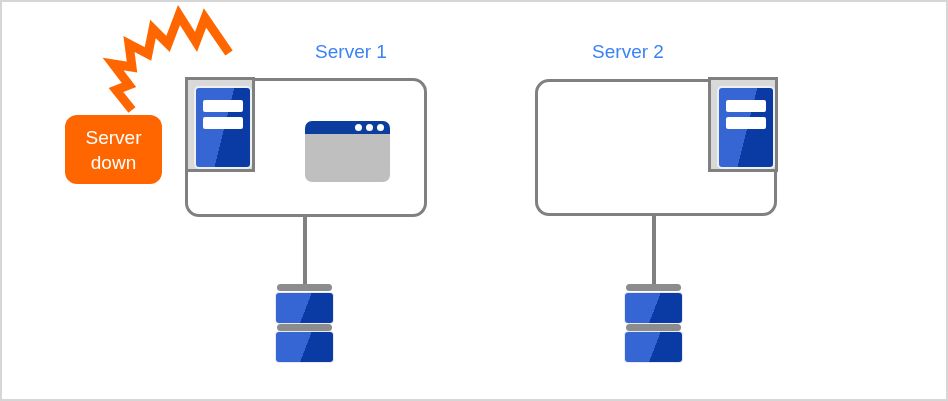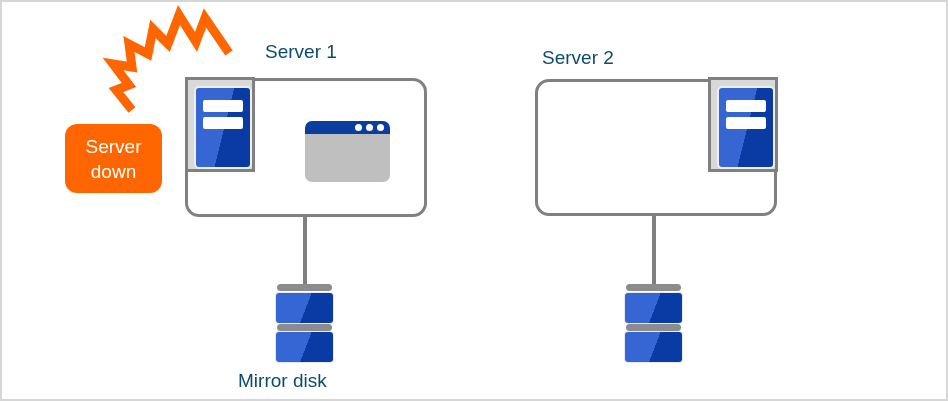--- a/index.html
+++ b/index.html
@@ -7,21 +7,21 @@
     position:relative;
     width:948px;height:401px;
     box-sizing:border-box;
     border:2px solid #d6d6d6;
     background:#ffffff;
     font-family:"Liberation Sans", sans-serif;
     overflow:hidden;
   }
   .abs{position:absolute;}
   .diagram-label{
-    font-size:19px;color:#0c4a6e;line-height:21px;
+    font-size:19px;color:#3b82f6;text-align:center;line-height:21px;
     white-space:nowrap;
   }
   
   .server-box{
     box-sizing:border-box;
     border:3px solid #808080;
     border-radius:14px;
     background:#ffffff;
   }
   
@@ -81,21 +81,21 @@
 </style>
 </head>
 <body>
 
 <div id="canvas">
 
   <svg class="abs" style="left:95px;top:0px;" width="145" height="120" viewBox="0 0 145 120">
     <polyline points="35,108 19,88 32,83 16,62 35,65 32,42 51,52 56,27 71,42 82,13 99,40 108,16 132,51" fill="none" stroke="#ff6600" stroke-width="9" stroke-linecap="butt" stroke-linejoin="miter" stroke-miterlimit="10"></polyline>
   </svg>
 
-  <div class="abs alert-badge" style="left:63px;top:122px;">
+  <div class="abs alert-badge" style="left:63px;top:113px;">
     <span style="white-space:normal;">Server down</span>
   </div>
 
   <div class="abs diagram-label" style="left:263px;top:39px;width:172px;">Server 1</div>
 
   <div class="abs connector" style="left:301px;top:213px;height:71px;"></div>
 
   <div class="abs server-box" style="left:183px;top:76px;width:242px;height:139px;"></div>
 
   <div class="abs icon-frame" style="left:183px;top:75px;width:70px;height:95px;">
@@ -108,21 +108,21 @@
 
   <div class="abs app-window" style="left:303px;top:119px;">
     <div class="app-titlebar">
       <div class="app-dot"></div>
       <div class="app-dot"></div>
       <div class="app-dot"></div>
     </div>
     <div class="app-body"></div>
   </div>
 
-  <div class="abs diagram-label" style="left:540px;top:39px;width:172px;margin-top:6px;">Server 2</div>
+  <div class="abs diagram-label" style="left:540px;top:39px;width:172px;">Server 2</div>
 
   <div class="abs connector" style="left:650px;top:212px;height:72px;"></div>
 
   <div class="abs server-box" style="left:533px;top:77px;width:242px;height:137px;"></div>
 
   <div class="abs icon-frame" style="left:706px;top:75px;width:70px;height:95px;">
     <div class="tower">
       <div class="tower-bar b1"></div>
       <div class="tower-bar b2"></div>
     </div>
@@ -141,15 +141,14 @@
   <div class="abs disk" style="left:623px;top:282px;">
     <div class="disk-bar"></div>
     <div class="disk-gap2"></div>
     <div class="disk-platter"></div>
     <div class="disk-gap1"></div>
     <div class="disk-bar"></div>
     <div class="disk-gap1"></div>
     <div class="disk-platter"></div>
   </div>
 
-  <div class="abs diagram-label" style="left:236px;top:368px;width:140px;">Mirror disk</div>
 
 </div>
 
 </body></html>

